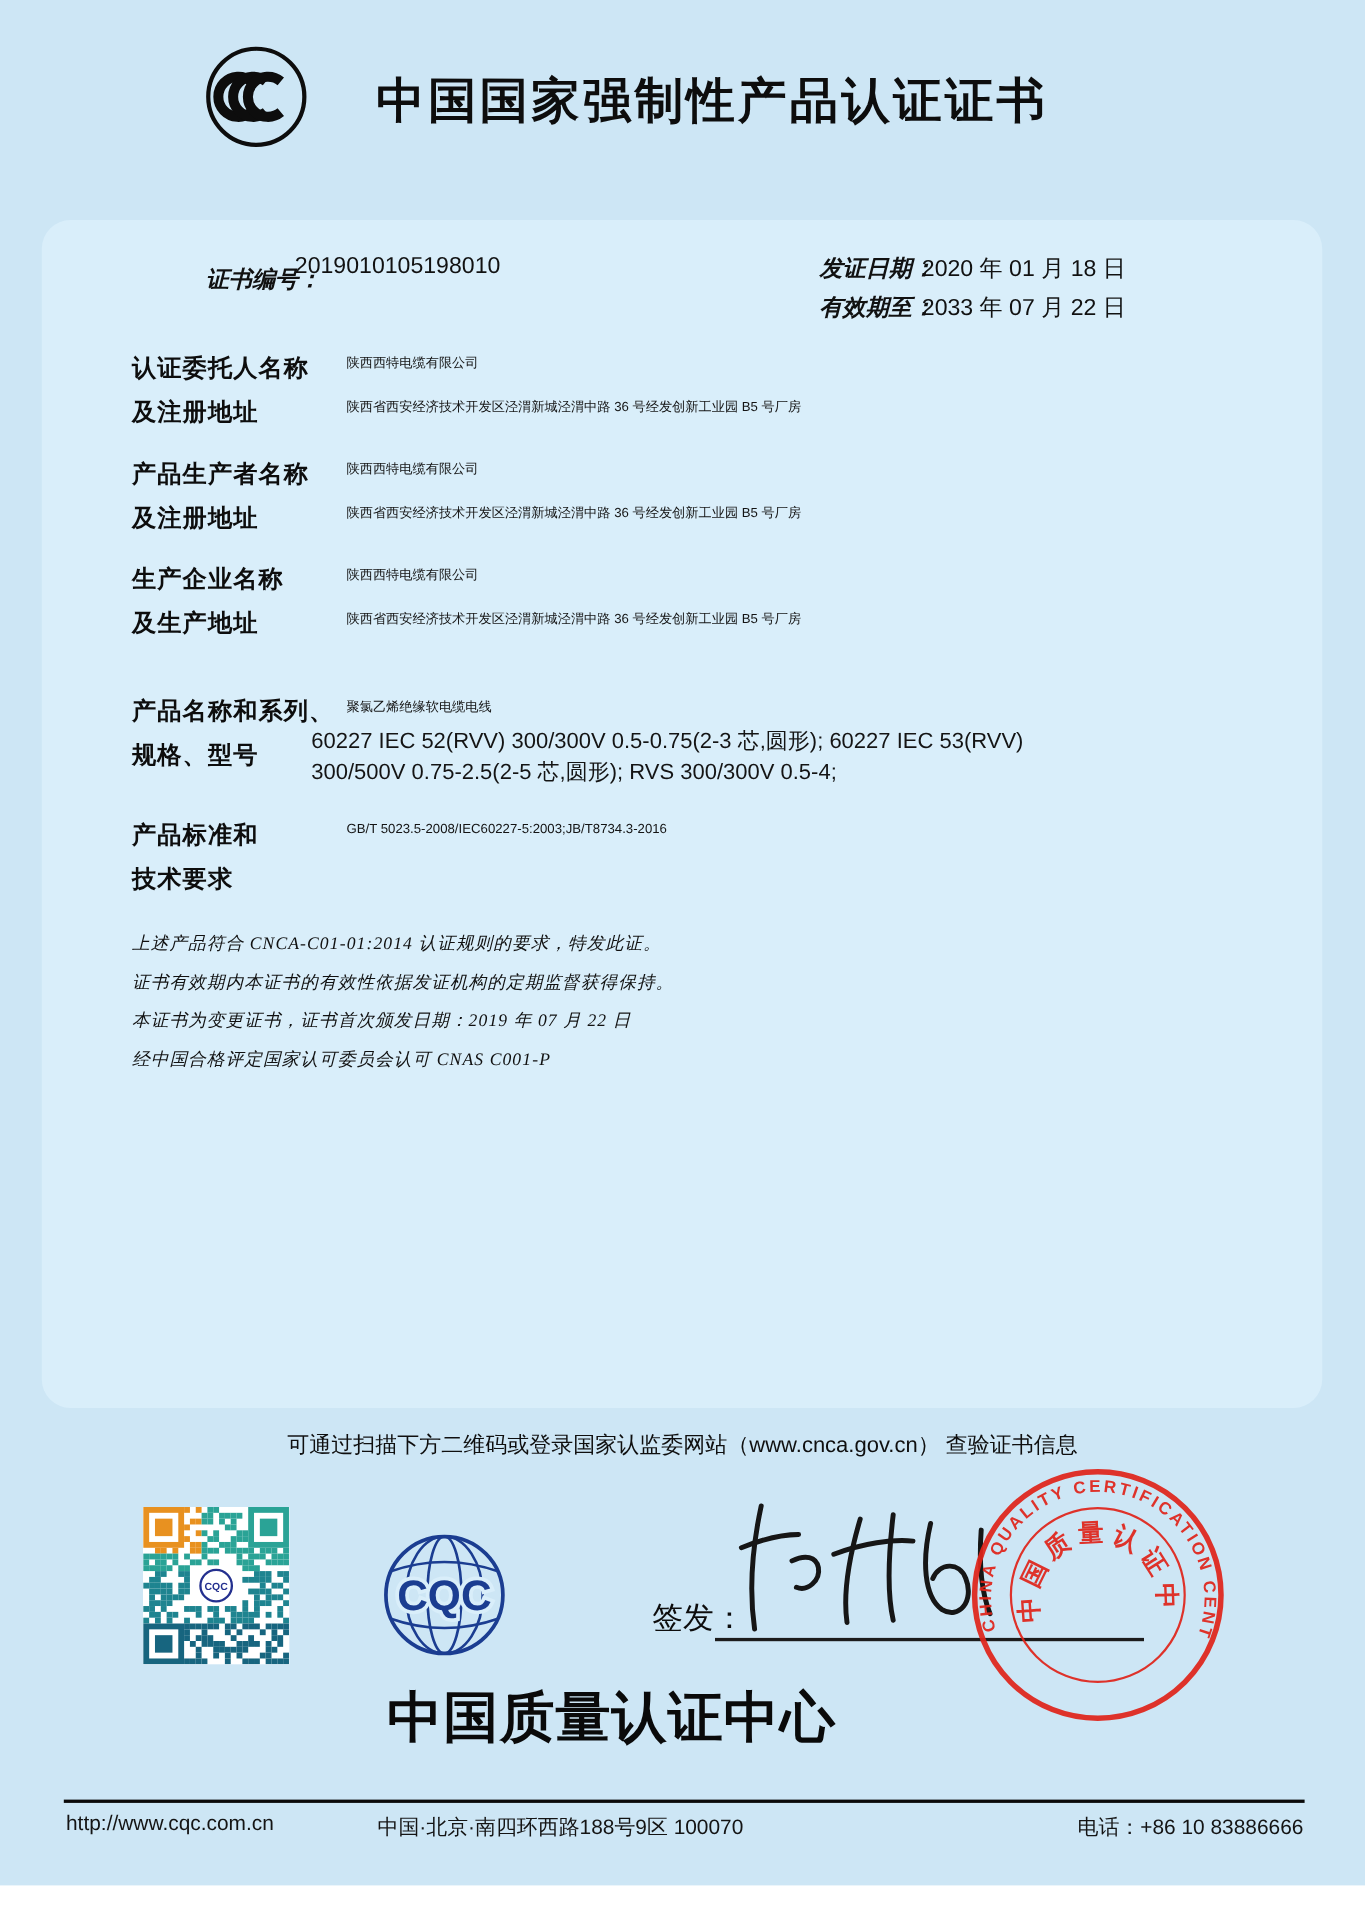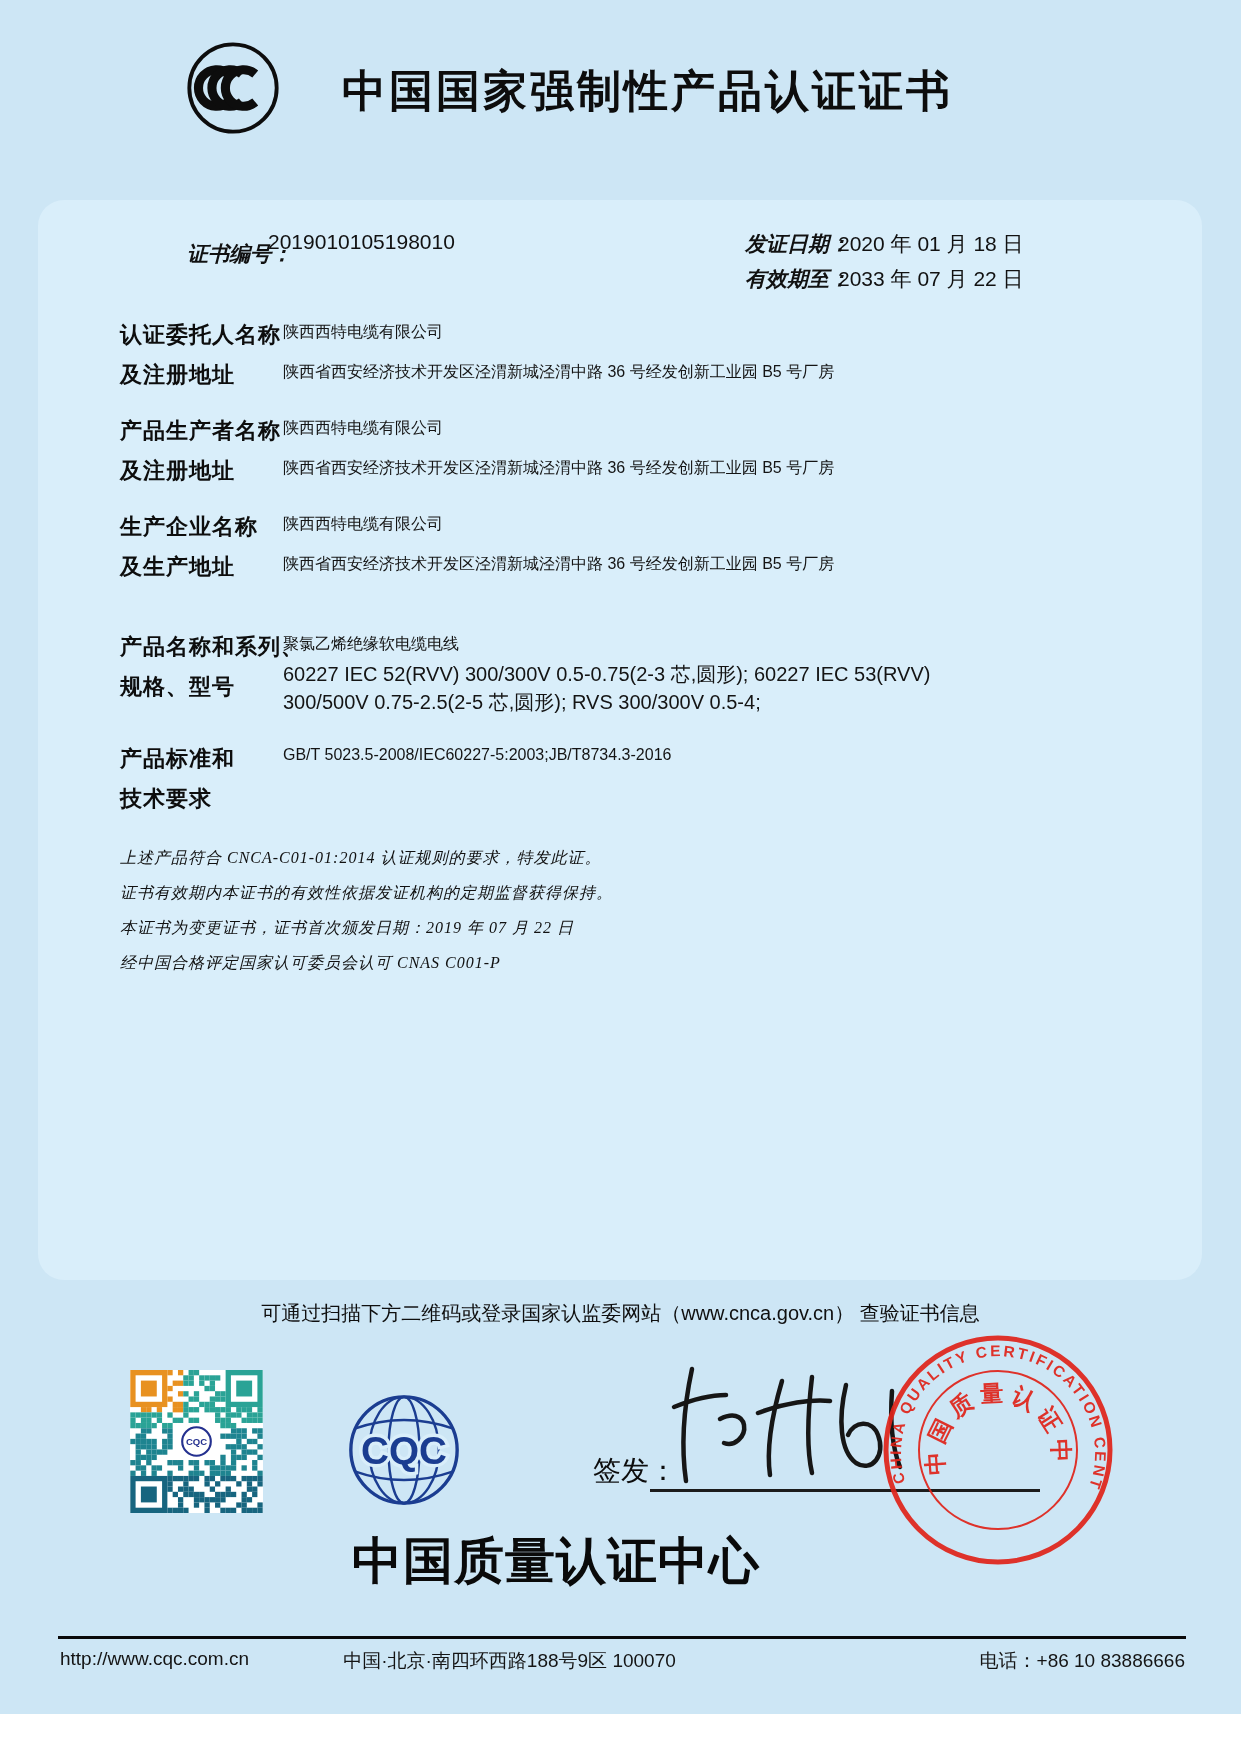--- a/index.html
+++ b/index.html
@@ -5,21 +5,21 @@
   html,body{margin:0;padding:0;}
   body{font-family:"Liberation Sans",sans-serif;background:#ffffff;}
   .page{position:relative;width:1241px;height:1754px;background:#ffffff;overflow:hidden;}
   .sheet{position:absolute;left:0;top:0;width:1241px;height:1714px;background:#cde6f5;}
   .panel{position:absolute;left:38px;top:200px;width:1164px;height:1080px;background:#d9eefa;border-radius:26px;}
   .abs{position:absolute;}
   .title{font-size:44px;font-weight:bold;color:#0d0d0d;letter-spacing:3px;}
   .meta-label{font-family:"Liberation Serif",serif;font-style:italic;font-weight:bold;font-size:21px;color:#111;}
   .meta-value{font-size:21px;color:#111;}
   .f-label{font-size:22px;font-weight:bold;color:#0d0d0d;letter-spacing:1px;}
-  .f-value{font-size:16px;color:#141414;}
+  .f-value{font-size:12px;color:#141414;margin-left:32px;}
   .f-value-block{font-size:20px;color:#141414;line-height:28px;width:680px;}
   .statement{font-family:"Liberation Serif",serif;font-style:italic;font-size:16px;color:#111;letter-spacing:1px;}
   .verify{font-size:20px;color:#0f0f0f;}
   .org-big{font-size:50px;font-weight:bold;color:#0a0a0a;letter-spacing:1px;}
   .sign-label{font-size:28px;color:#0d0d0d;}
   .sign-line{position:absolute;background:#1c1c1c;height:3px;}
   .footer-rule{position:absolute;left:58px;top:1636px;width:1128px;height:3px;background:#0a0a0a;}
   .footer-text{font-size:19px;color:#141414;}
   .qr-wrap{position:absolute;left:130px;top:1370px;width:133px;height:143px;background:#ffffff;padding:0;}
   svg text{font-family:"Liberation Sans",sans-serif;}

